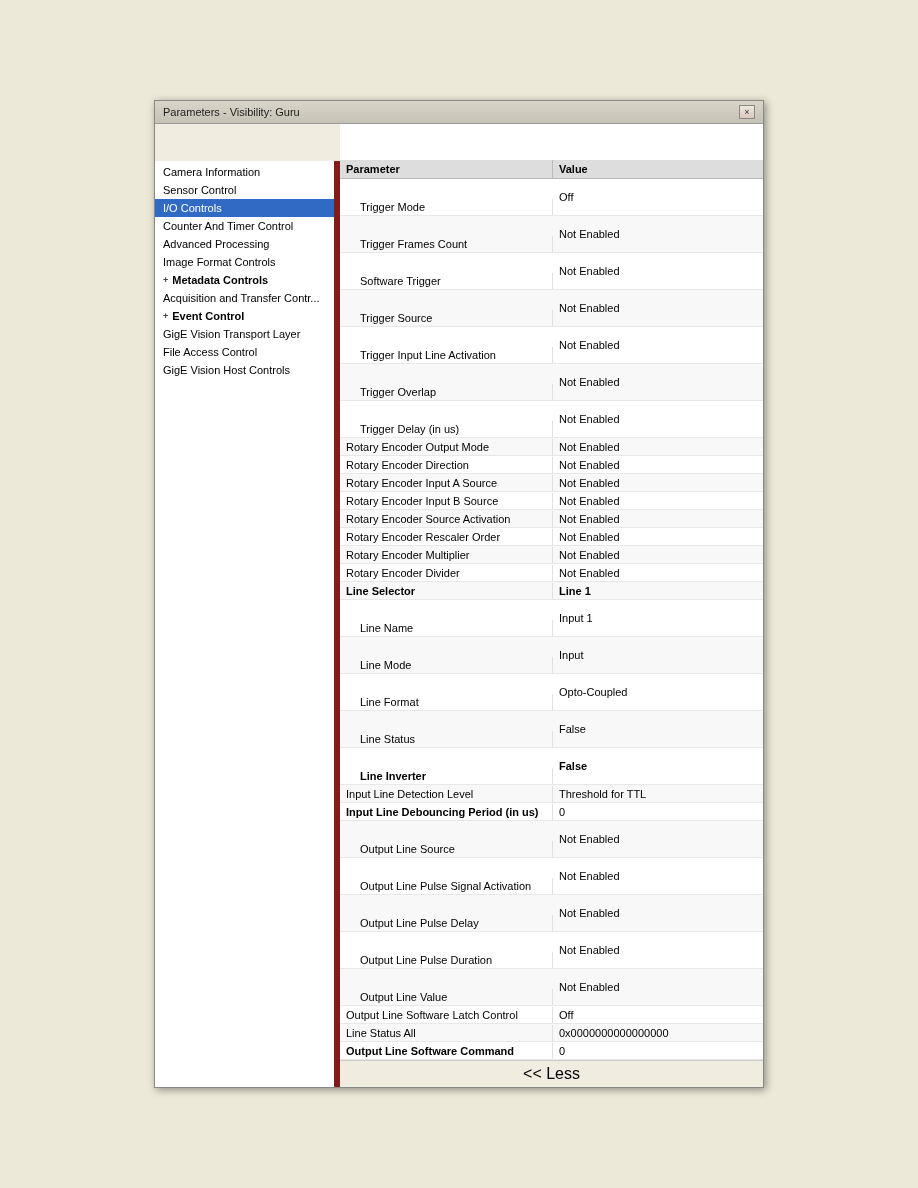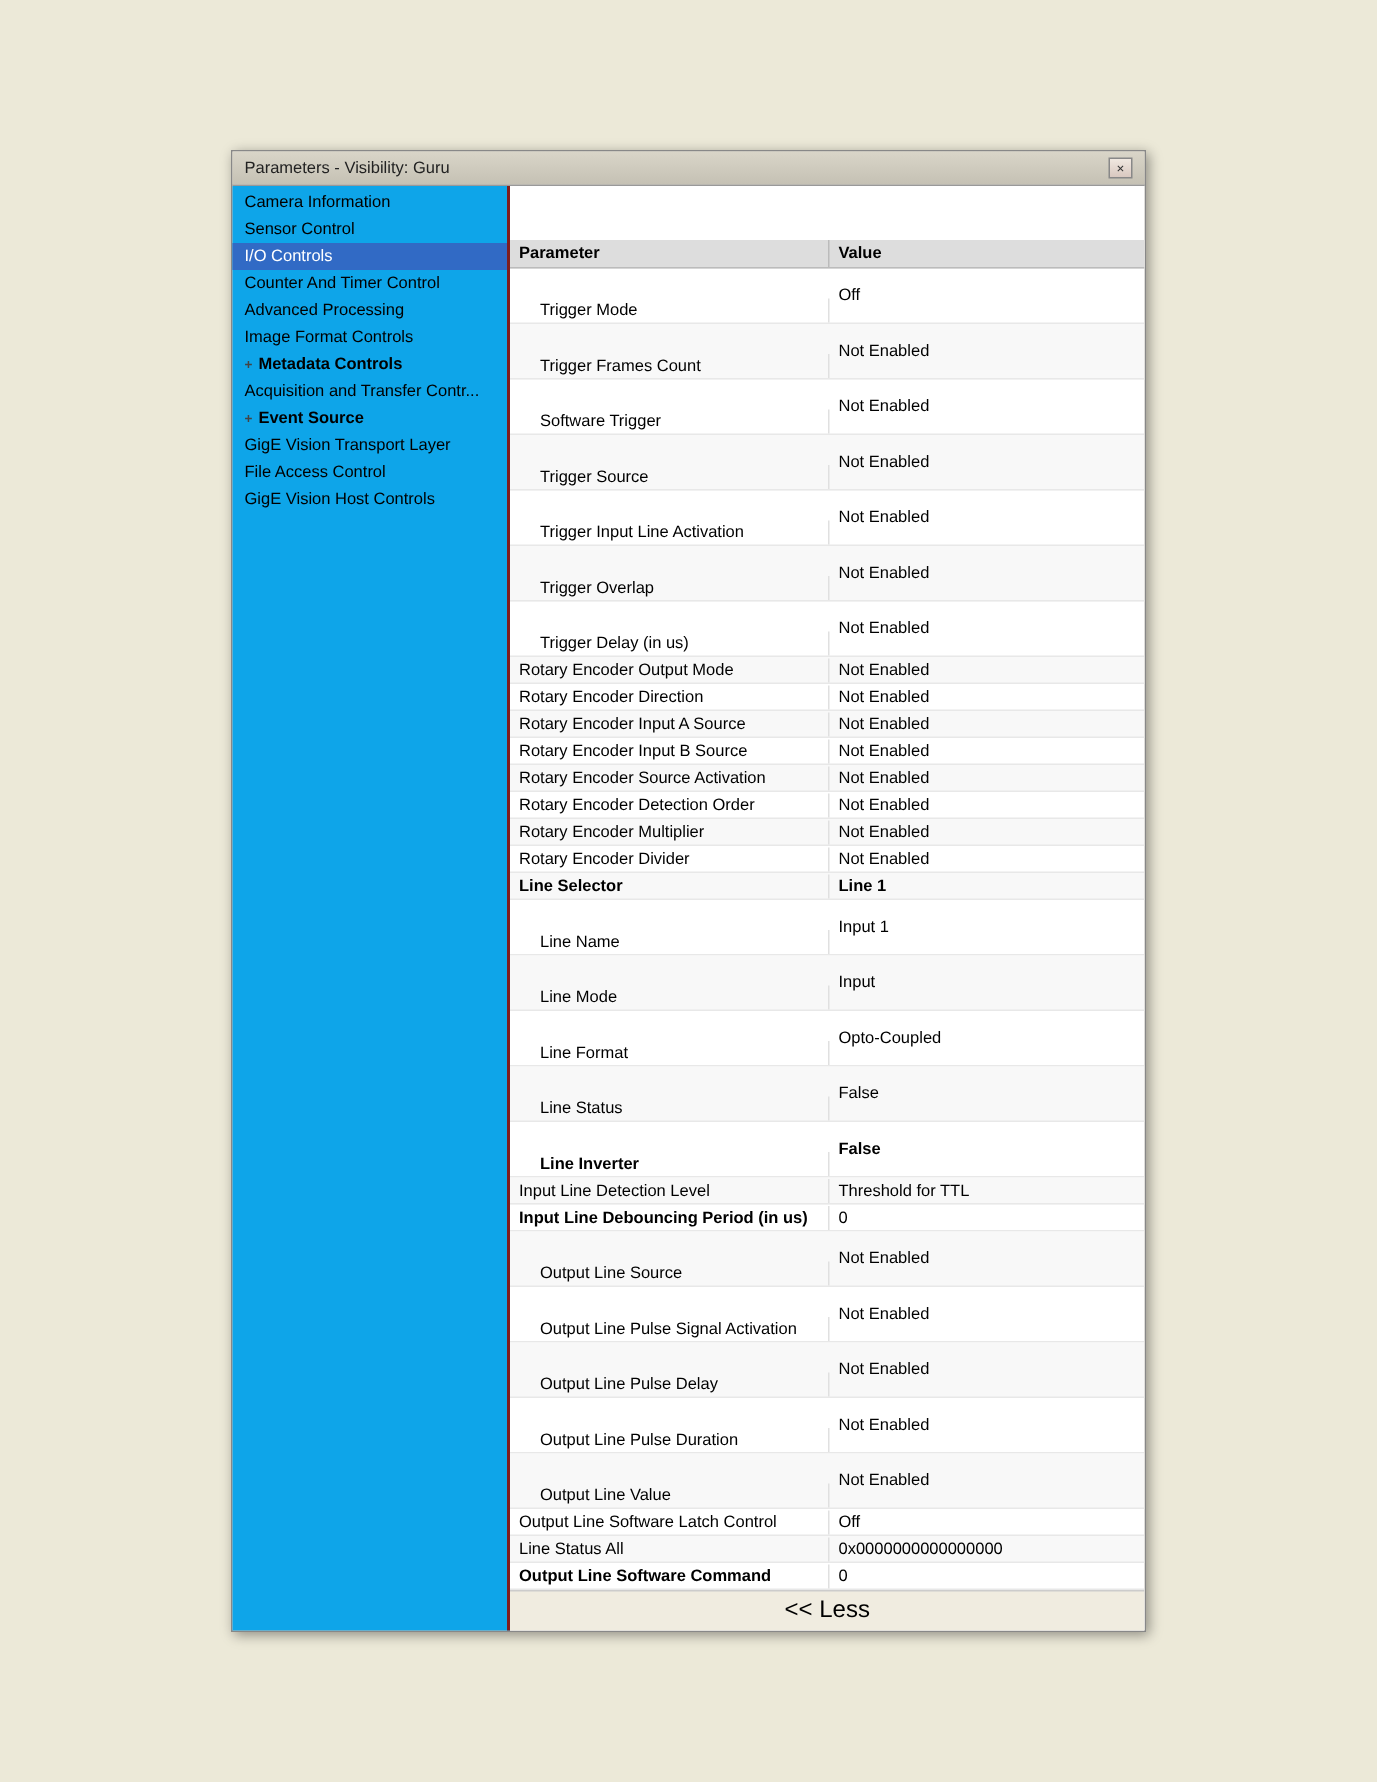--- a/index.html
+++ b/index.html
@@ -52,23 +52,24 @@
       color: #333;
     }
     .content-area {
       display: flex;
       border-top: none;
     }
     
     .sidebar {
       width: 185px;
       min-width: 185px;
-      background: #0ea5e9;
-      border-right: 2px solid #7f1d1d;
+      background: #ffffff;
+      border-right: 6px solid #7f1d1d;
       padding: 2px 0;
+      margin-top: 37px;
     }
     .sidebar-item {
       padding: 3px 8px;
       cursor: pointer;
       font-size: 11px;
       color: #000;
       white-space: nowrap;
     }
     .sidebar-item.selected {
       background: #316ac5;
@@ -180,21 +181,21 @@
           <div class="sidebar-item"><span>Counter And Timer Control</span></div>
           <div class="sidebar-item"><span>Advanced Processing</span></div>
           <div class="sidebar-item"><span>Image Format Controls</span></div>
           <div class="sidebar-item bold with-icon">
             <span class="expand-icon">+</span>
             <span>Metadata Controls</span>
           </div>
           <div class="sidebar-item"><span>Acquisition and Transfer Contr...</span></div>
           <div class="sidebar-item bold with-icon">
             <span class="expand-icon">+</span>
-            <span>Event Source</span>
+            <span>Event Control</span>
           </div>
           <div class="sidebar-item"><span>GigE Vision Transport Layer</span></div>
           <div class="sidebar-item"><span>File Access Control</span></div>
           <div class="sidebar-item"><span>GigE Vision Host Controls</span></div>
         </div>
 
       <div class="main-panel">
 
         <div class="table-header">
           <div class="th-param">Parameter</div>
@@ -245,21 +246,21 @@
             </div>
             <div class="table-row">
               <div class="cell-param">Rotary Encoder Input B Source</div>
               <div class="cell-value">Not Enabled</div>
             </div>
             <div class="table-row">
               <div class="cell-param">Rotary Encoder Source Activation</div>
               <div class="cell-value">Not Enabled</div>
             </div>
             <div class="table-row">
-              <div class="cell-param">Rotary Encoder Detection Order</div>
+              <div class="cell-param">Rotary Encoder Rescaler Order</div>
               <div class="cell-value">Not Enabled</div>
             </div>
             <div class="table-row">
               <div class="cell-param">Rotary Encoder Multiplier</div>
               <div class="cell-value">Not Enabled</div>
             </div>
             <div class="table-row">
               <div class="cell-param">Rotary Encoder Divider</div>
               <div class="cell-value">Not Enabled</div>
             </div>

